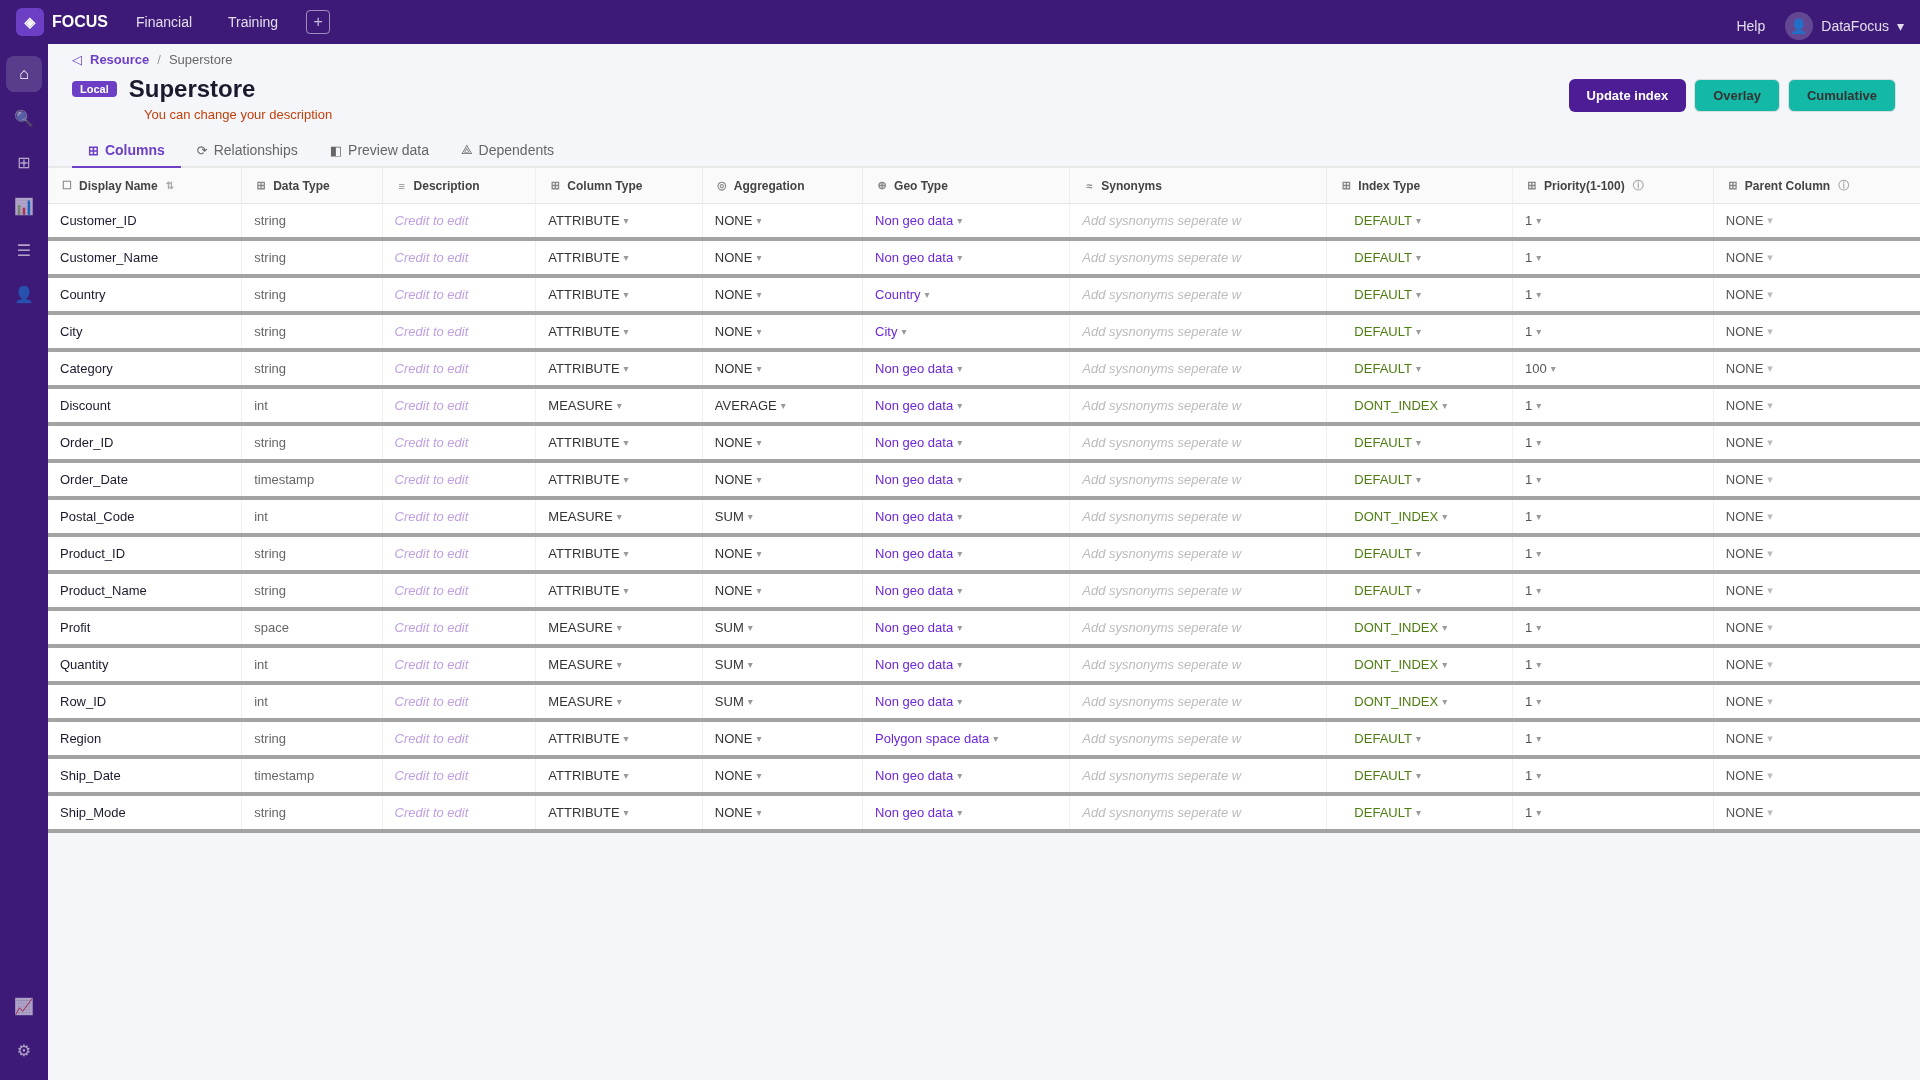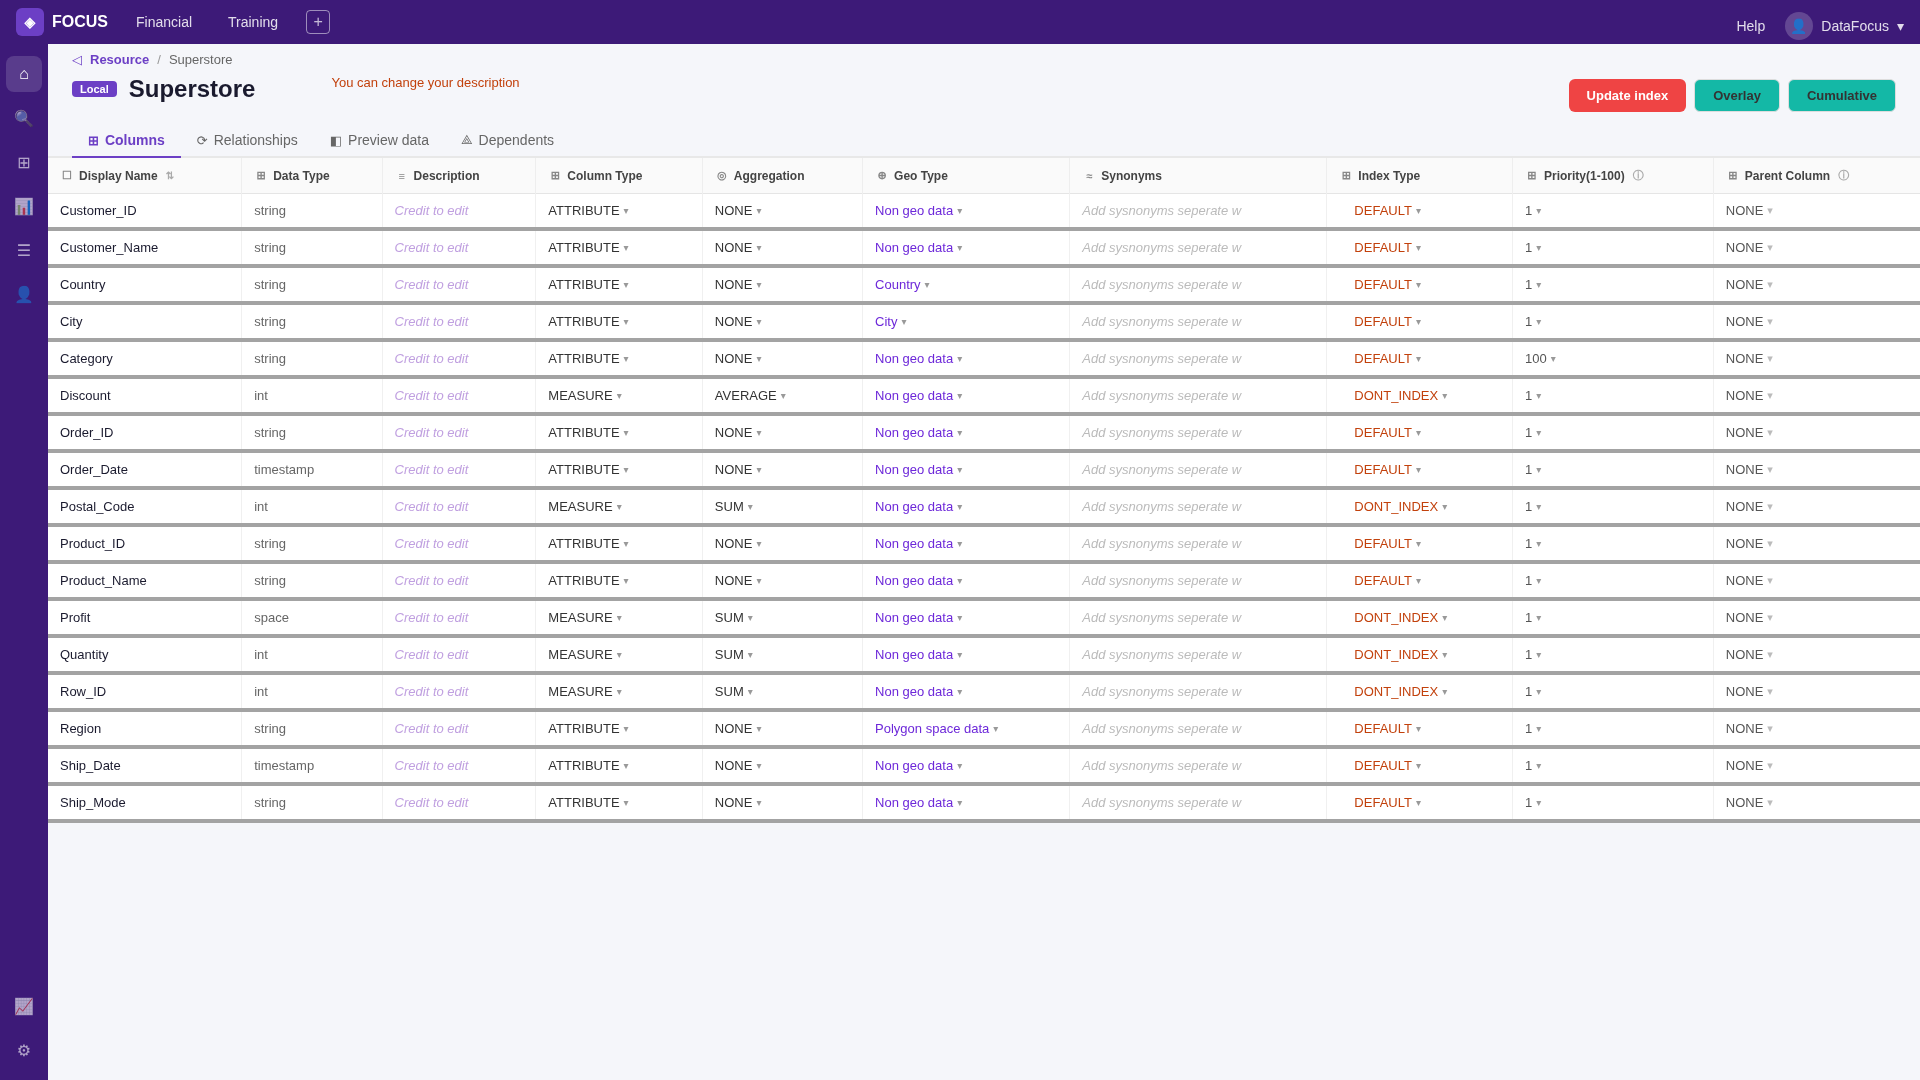--- a/index.html
+++ b/index.html
@@ -136,21 +136,21 @@
 
     
     .page-header {
       padding: 4px 24px 12px;
       display: flex;
       align-items: flex-start;
       justify-content: space-between;
     }
     .page-title-area {
       display: flex;
-      flex-direction: row;
+      flex-direction: column;
       gap: 4px;
     }
     .page-title-row {
       display: flex;
       align-items: center;
       gap: 12px;
     }
     .local-badge {
       background: #6c3fc5;
       color: white;
@@ -168,21 +168,21 @@
       font-size: 13px;
       color: #c2410c;
       margin-left: 72px;
     }
     .header-buttons {
       display: flex;
       gap: 8px;
       margin-top: 4px;
     }
     .btn-primary {
-      background: #ef4444;
+      background: #4c1d95;
       color: white;
       border: none;
       padding: 8px 18px;
       border-radius: 6px;
       font-size: 13px;
       font-weight: 600;
       cursor: pointer;
     }
     .btn-secondary {
       background: #14b8a6;
@@ -291,21 +291,21 @@
       cursor: pointer;
     }
     .td-synonyms {
       color: #bbb;
       font-style: italic;
     }
     .geo-type-pill {
       background: transparent;
       color: #6d28d9;
     }
-    .index-type { color: #c2410c; padding-left: 15px; }
+    .index-type { color: #4d7c0f; padding-left: 15px; }
     .priority { color: #555; }
     .parent-col { color: #555; }
     .sort-icon { color: #aaa; font-size: 10px; cursor: pointer; margin-left: 3px; }
     .info-icon { color: #aaa; font-size: 11px; cursor: pointer; margin-left: 3px; }
     .expand-arrow { color: #bbb; font-size: 11px; cursor: pointer; }
   </style>
 </head>
 <body>
 
 <nav class="top-nav">

